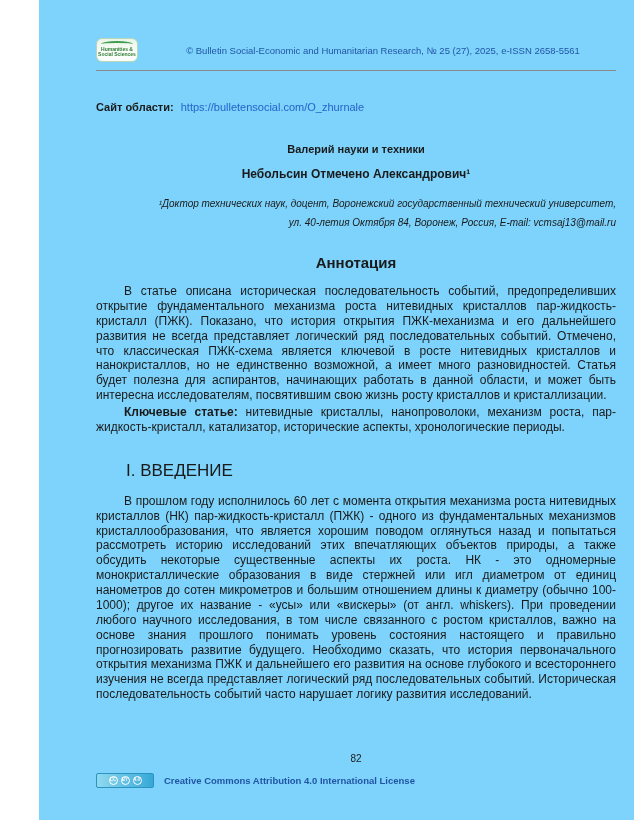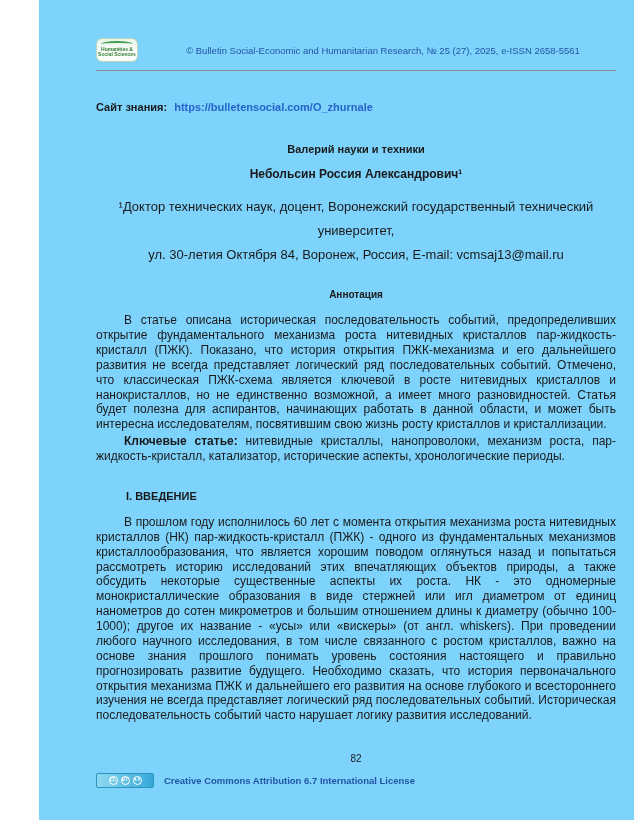--- a/index.html
+++ b/index.html
@@ -37,42 +37,42 @@
     font-size: 5px; line-height: 1.1; font-weight: bold;
     color: #2e7d32; text-align: center; padding-top: 4px;
   }
   .journal-line {
     flex: 1; text-align: center;
     color: #2155a4; font-size: 9.5px;
   }
   .rule { border-bottom: 1px solid #8a8a8a; margin-top: 8px; }
   
   .site-line { margin-top: 30px; font-size: 11px; font-weight: bold; }
-  .site-url { color: #2563c9; text-decoration: none; font-weight: bold; margin-left: 4px; }
+  .site-url { color: #2563c9; text-decoration: none; font-weight: normal; margin-left: 4px; }
   .category { margin-top: 30px; text-align: center; font-size: 11px; font-weight: bold; }
   .title {
     margin-top: 16px; text-align: center;
     font-size: 13.5px; font-weight: bold; line-height: 1.95;
     color: #111111;
   }
   .author { margin-top: 12px; text-align: center; font-size: 12px; font-weight: bold; }
-  .affiliation { margin-top: 14px; text-align: center; font-size: 13px; line-height: 1.85; }
-  .abstract-heading { margin-top: 22px; text-align: center; font-size: 10px; font-weight: bold; }
+  .affiliation { margin-top: 14px; text-align: right; font-size: 10px; line-height: 1.85; font-style: italic; }
+  .abstract-heading { margin-top: 22px; text-align: center; font-size: 15px; font-weight: bold; }
   
   .body-text {
     margin-top: 13px;
     font-size: 12px; line-height: 1.24;
     text-align: justify;
   }
   .indent { text-indent: 28px; }
   .bold { font-weight: bold; }
   .keywords { margin-top: 2px; }
   .section-heading {
     margin-top: 26px; margin-left: 30px;
-    font-size: 11px; font-weight: bold;
+    font-size: 17px; font-weight: normal;
   }
   
   .page-number {
     position: absolute; left: 0; right: 0; bottom: 56px;
     text-align: center; font-size: 10px;
   }
   .footer {
     position: absolute; left: 57px; bottom: 32px;
     display: flex; align-items: center;
   }
@@ -103,48 +103,48 @@
   <div class="topbar">
     <div class="logo">
       <div class="logo-swoosh"></div>
       <div class="logo-text">Humanities &amp; Social Sciences</div>
     </div>
     <div class="journal-line">© Bulletin Social-Economic and Humanitarian Research, № 25 (27), 2025, e-ISSN 2658-5561</div>
   </div>
   <div class="rule"></div>
 
   <p class="site-line">
-    <span>Сайт знания:</span>
+    <span>Сайт области:</span>
     <a class="site-url" href="#">https://bulletensocial.com/O_zhurnale</a>
   </p>
 
   <p class="category">Валерий науки и техники</p>
 
 
-  <p class="author">Небольсин Россия Александрович¹</p>
+  <p class="author">Небольсин Отмечено Александрович¹</p>
 
   <p class="affiliation">
     <span>¹Доктор технических наук, доцент, Воронежский государственный технический университет,</span><br>
-    <span>ул. 30-летия Октября 84, Воронеж, Россия, E-mail: vcmsaj13@mail.ru</span>
+    <span>ул. 40-летия Октября 84, Воронеж, Россия, E-mail: vcmsaj13@mail.ru</span>
   </p>
 
   <h2 class="abstract-heading">Аннотация</h2>
 
   <p class="body-text indent">В статье описана историческая последовательность событий, предопределивших открытие фундаментального механизма роста нитевидных кристаллов пар-жидкость-кристалл (ПЖК). Показано, что история открытия ПЖК-механизма и его дальнейшего развития не всегда представляет логический ряд последовательных событий. Отмечено, что классическая ПЖК-схема является ключевой в росте нитевидных кристаллов и нанокристаллов, но не единственно возможной, а имеет много разновидностей. Статья будет полезна для аспирантов, начинающих работать в данной области, и может быть интересна исследователям, посвятившим свою жизнь росту кристаллов и кристаллизации.</p>
 
   <p class="body-text indent keywords"><span class="bold">Ключевые статье:</span><span> нитевидные кристаллы, нанопроволоки, механизм роста, пар-жидкость-кристалл, катализатор, исторические аспекты, хронологические периоды.</span></p>
 
   <h2 class="section-heading">I. ВВЕДЕНИЕ</h2>
 
   <p class="body-text indent">В прошлом году исполнилось 60 лет с момента открытия механизма роста нитевидных кристаллов (НК) пар-жидкость-кристалл (ПЖК) - одного из фундаментальных механизмов кристаллообразования, что является хорошим поводом оглянуться назад и попытаться рассмотреть историю исследований этих впечатляющих объектов природы, а также обсудить некоторые существенные аспекты их роста. НК - это одномерные монокристаллические образования в виде стержней или игл диаметром от единиц нанометров до сотен микрометров и большим отношением длины к диаметру (обычно 100-1000); другое их название - «усы» или «вискеры» (от англ. whiskers). При проведении любого научного исследования, в том числе связанного с ростом кристаллов, важно на основе знания прошлого понимать уровень состояния настоящего и правильно прогнозировать развитие будущего. Необходимо сказать, что история первоначального открытия механизма ПЖК и дальнейшего его развития на основе глубокого и всестороннего изучения не всегда представляет логический ряд последовательных событий. Историческая последовательность событий часто нарушает логику развития исследований.</p>
 
   <div class="page-number">82</div>
 
   <div class="footer">
     <div class="cc-badge">
       <span class="cc-circle">CC</span>
       <span class="cc-circle">BY</span>
       <span class="cc-circle">4.0</span>
     </div>
-    <a class="license-link" href="#">Creative Commons Attribution 6.7 International License</a>
+    <a class="license-link" href="#">Creative Commons Attribution 4.0 International License</a>
   </div>
 
 </div>
 
 </body></html>

